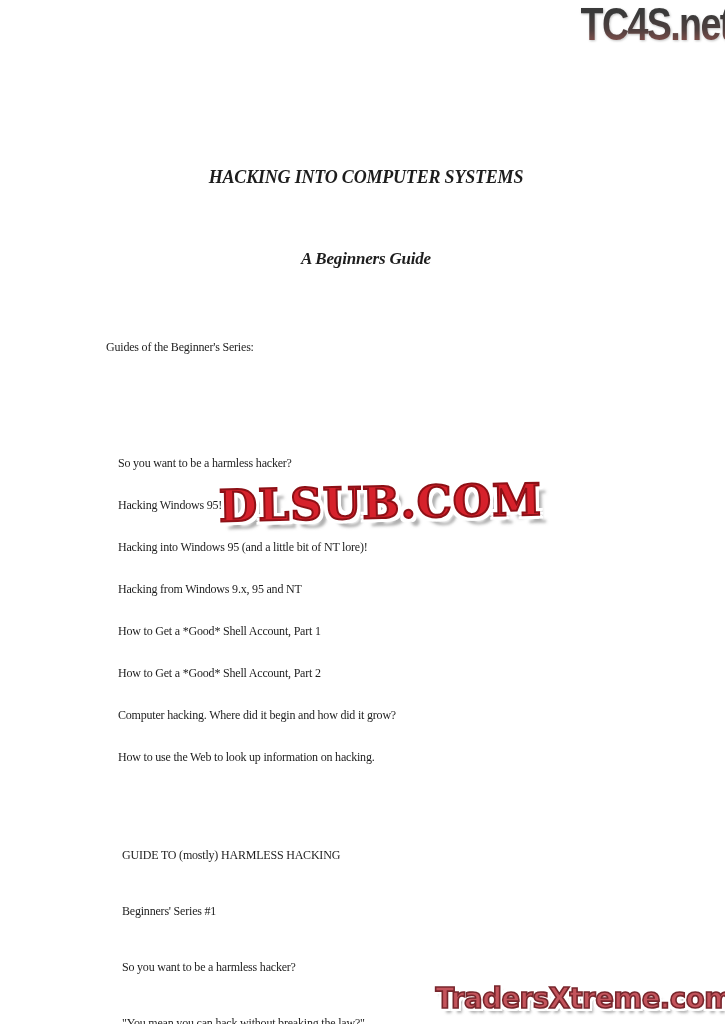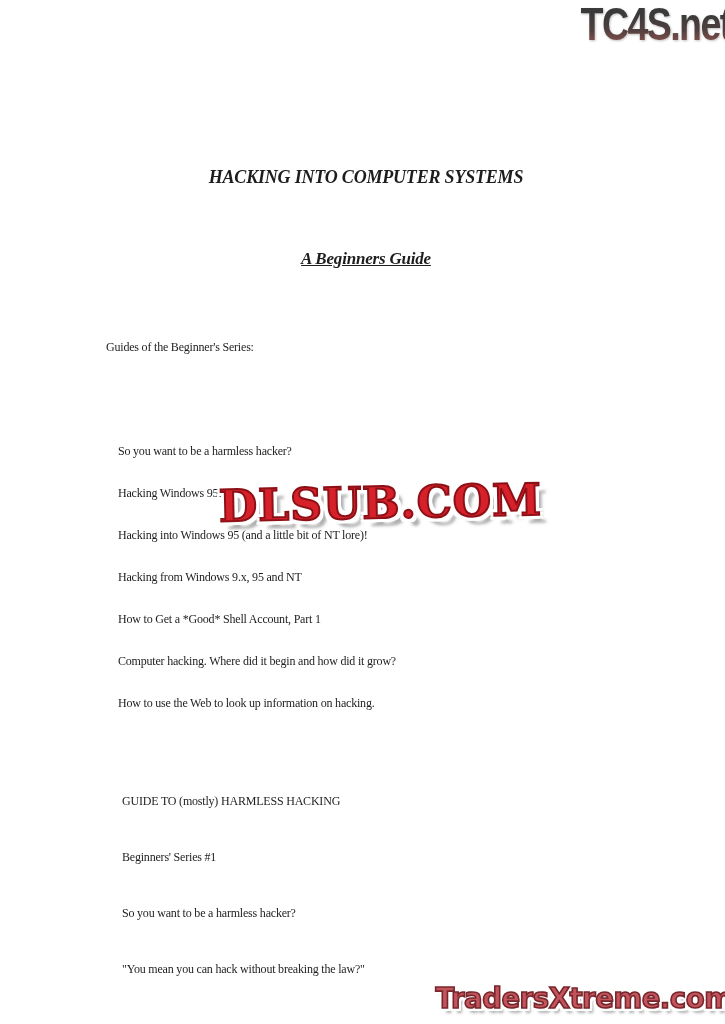--- a/index.html
+++ b/index.html
@@ -43,23 +43,22 @@
     margin:0;
     font-size:18px; line-height:18px;
     font-weight:700; font-style:italic;
     text-align:center;
   }
   .doc-subtitle {
     margin:22px 0 0 0;
     font-size:17px; line-height:17px;
     font-weight:700; font-style:italic;
     text-align:center;
-    text-decoration:underline;
   }
-  .series-heading { margin:31px 0 0 0; }
+  .series-heading { margin:31px 0 12px 0; }
   .series-list { margin-top:20px; padding-left:12px; }
   .series-item { }
   .para { margin:14px 0 0 16px; }
 
   
   .dlsub-watermark {
     position:absolute; left:219px; top:479px;
     font-family:"DejaVu Serif", serif;
     font-weight:700;
     font-size:44px; line-height:48px;
@@ -112,20 +111,21 @@
     <h2 class="doc-subtitle">A Beginners Guide</h2>
 
     <p class="series-heading">Guides of the Beginner's Series:</p>
 
     <div class="series-list">
       <div class="series-item">So you want to be a harmless hacker?</div>
       <div class="series-item">Hacking Windows 95!</div>
       <div class="series-item">Hacking into Windows 95 (and a little bit of NT lore)!</div>
       <div class="series-item">Hacking from Windows 9.x, 95 and NT</div>
       <div class="series-item">How to Get a *Good* Shell Account, Part 1</div>
+      <div class="series-item">How to Get a *Good* Shell Account, Part 2</div>
       <div class="series-item">Computer hacking. Where did it begin and how did it grow?</div>
       <div class="series-item">How to use the Web to look up information on hacking.</div>
     </div>
 
     <p class="para">GUIDE TO (mostly) HARMLESS HACKING</p>
     <p class="para">Beginners' Series #1</p>
     <p class="para">So you want to be a harmless hacker?</p>
     <p class="para">"You mean you can hack without breaking the law?"</p>
     
     

